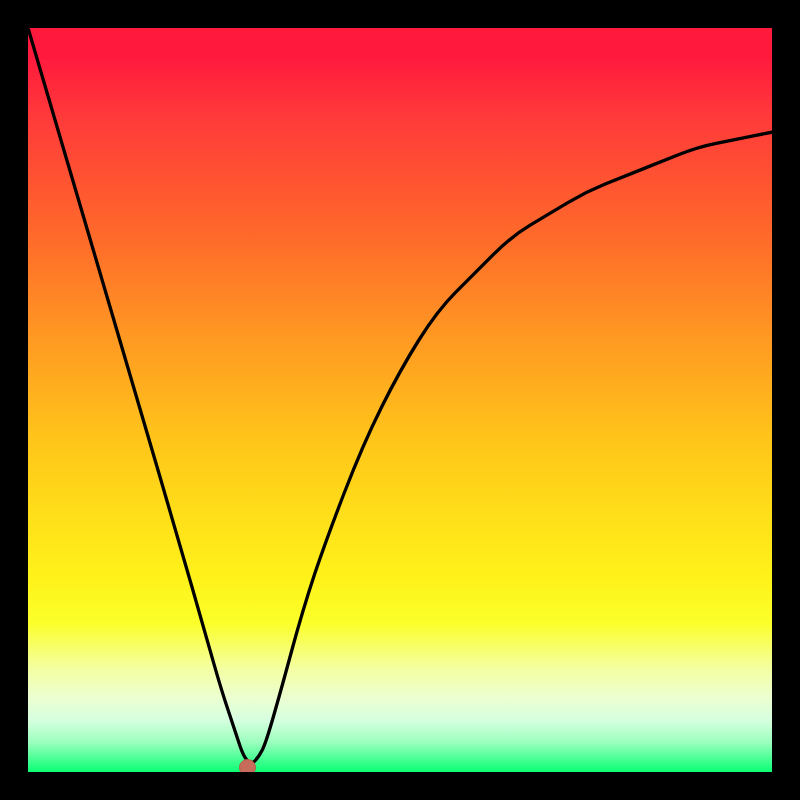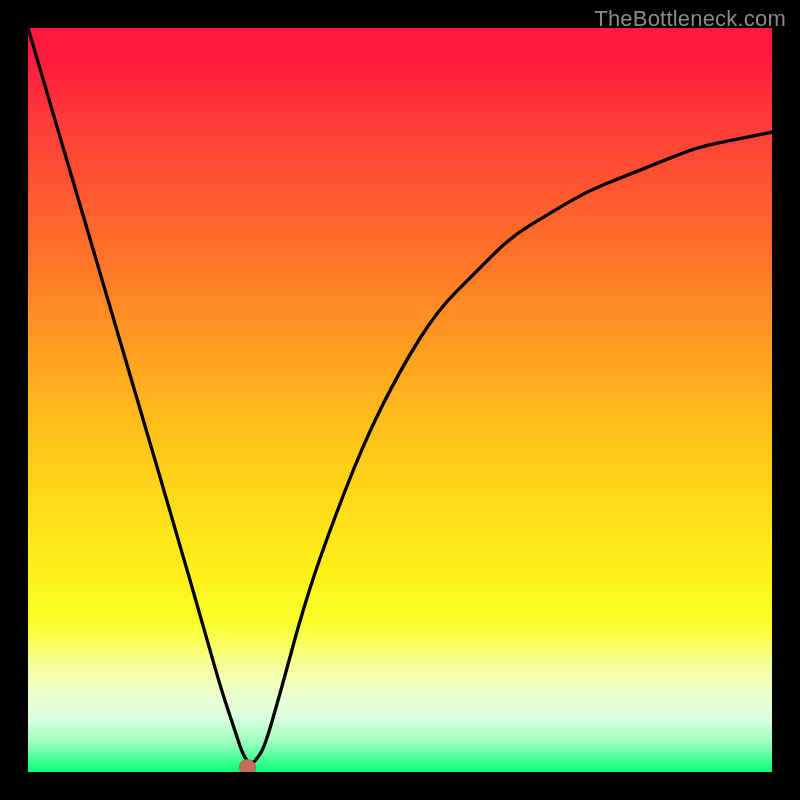--- a/index.html
+++ b/index.html
@@ -67,14 +67,13 @@
 <body>
 
 <div class="frame">
   <div class="plot">
     <div class="gradient"></div>
     <svg class="curve" viewBox="0 0 744 744" preserveAspectRatio="none">
       <path id="curve-path" fill="none" stroke-width="3.3" stroke-linecap="round" stroke-linejoin="round" d="M 0.0 0.0 Q 37.2 126.5 55.8 189.7 Q 74.4 253.0 93.0 316.2 Q 111.6 379.4 130.2 442.7 Q 148.8 505.9 163.7 558.0 Q 178.6 610.1 186.0 636.1 Q 193.4 662.2 200.9 684.5 Q 208.3 706.8 212.0 718.0 Q 215.8 729.1 219.5 732.8 Q 223.2 736.6 226.9 732.8 Q 230.6 729.1 234.4 721.7 Q 238.1 714.2 245.5 688.2 Q 253.0 662.2 264.1 621.2 Q 275.3 580.3 286.4 546.8 Q 297.6 513.4 316.2 465.0 Q 334.8 416.6 353.4 379.4 Q 372.0 342.2 390.6 312.5 Q 409.2 282.7 427.8 264.1 Q 446.4 245.5 465.0 226.9 Q 483.6 208.3 502.2 197.2 Q 520.8 186.0 539.4 174.8 Q 558.0 163.7 576.6 156.2 Q 595.2 148.8 613.8 141.4 Q 632.4 133.9 651.0 126.5 Q 669.6 119.0 688.2 115.3 Q 706.8 111.6 725.4 107.9 T 744.0 104.2" stroke="#000000"></path>
       <circle id="marker-dot" r="8" cx="219.5" cy="739.5" fill="#c86b5a" stroke="#b55a4a" stroke-width="1"></circle>
     </svg>
   </div>
-  <div class="watermark">TheBottleneck.com</div>
 </div>
 
 </body></html>

